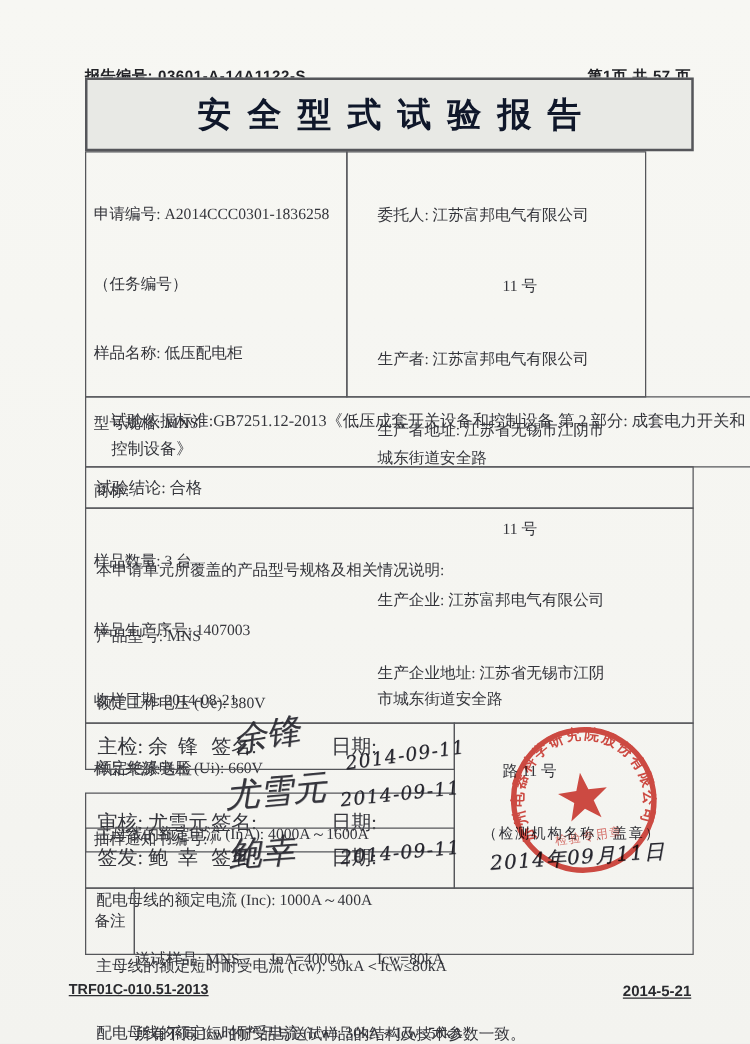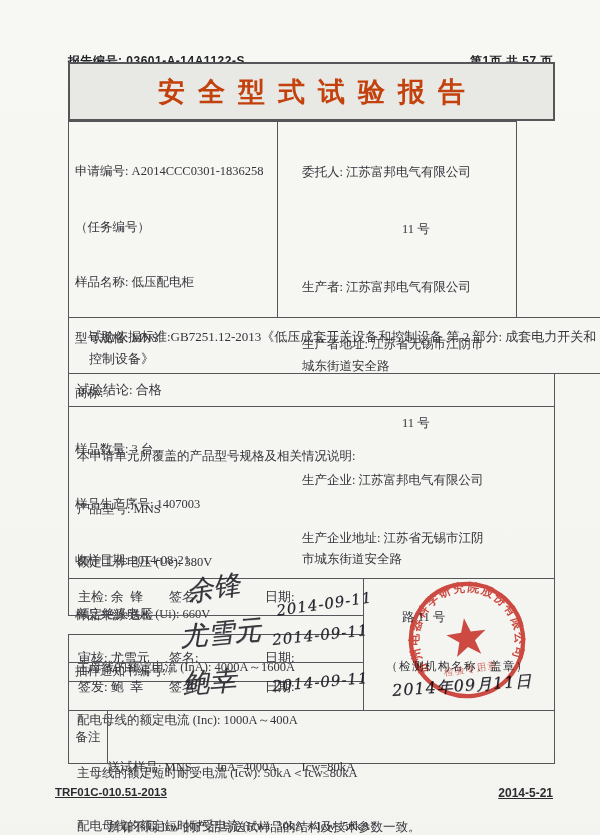--- a/index.html
+++ b/index.html
@@ -22,36 +22,36 @@
   }
   .hdr-left{left:68px;}
   .hdr-right{right:47px;}
   .title-box{
     position:absolute;left:68px;top:62px;width:487px;height:59px;
     box-sizing:border-box;border:2px solid #55565a;
     background:#e8e9e5;
     display:flex;align-items:center;justify-content:center;
   }
   .title-box span{
-    font-size:27px;font-weight:600;color:#c2410c;
+    font-size:27px;font-weight:600;color:#0f172a;
     letter-spacing:13px;text-indent:13px;white-space:nowrap;
   }
   .cell{
     position:absolute;box-sizing:border-box;border:1px solid #55565a;
     white-space:pre-wrap;
   }
   .ln{line-height:19.5px;font-size:12.5px;}
   .ln-r{line-height:21.4px;font-size:12.5px;}
   .ln-c{line-height:16.8px;font-size:12.5px;}
   .cell-a{left:68px;top:121px;width:210px;height:197px;padding:4px 6px;}
   .cell-b{left:277px;top:121px;width:240px;height:197px;padding:4px 24px;}
   .cell-std{left:68px;top:317px;width:552px;height:57px;padding:8px 20px;font-size:13px;line-height:21.5px;}
   .cell-concl{left:68px;top:373px;width:487px;height:34px;padding:7px 8px;font-size:13px;}
   .cell-cover{left:68px;top:406px;width:487px;height:173px;padding:5px 8px;}
-  .sig-row{display:flex;align-items:center;font-size:13px;}
+  .sig-row{display:flex;align-items:center;font-size:16px;}
   .cell-sig1{left:68px;top:578px;width:296px;height:38px;}
   .cell-sig2{left:68px;top:634px;width:296px;height:48px;}
   .cell-sig3{left:68px;top:662px;width:296px;height:49px;}
   .cell-stamparea{left:363px;top:578px;width:192px;height:133px;}
   .cell-remark-label{left:68px;top:710px;width:40px;height:54px;display:flex;align-items:center;justify-content:center;font-size:12.5px;}
   .cell-remark-body{left:107px;top:710px;width:448px;height:54px;padding-top:6px;text-align:left;font-size:12.5px;line-height:20px;}
   .sig-role{position:absolute;left:9px;}
   .sig-lbl{position:absolute;left:100px;}
   .sig-dt{position:absolute;left:196px;}
   .sig-row{position:absolute;inset:0;}

